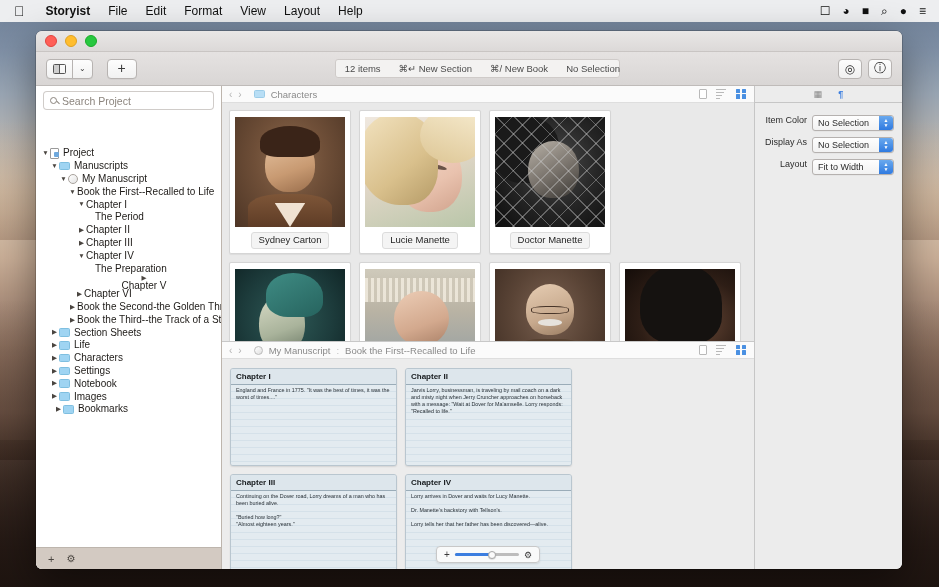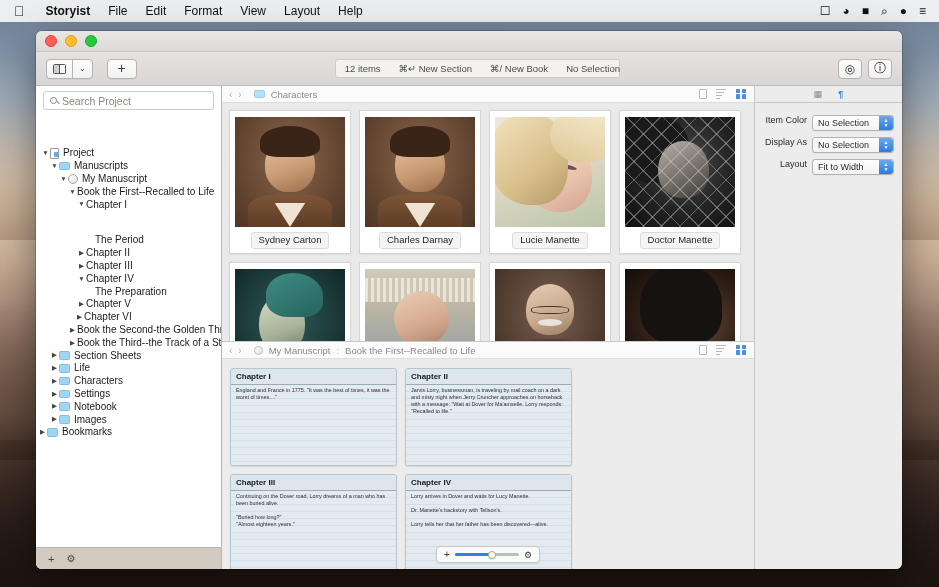--- a/index.html
+++ b/index.html
@@ -415,41 +415,41 @@
             <span class="lbl">My Manuscript</span>
           </div>
           <div class="row" style="padding-left: 32px;">
             <span class="tri">▼</span>
             <span class="lbl">Book the First--Recalled to Life</span>
           </div>
           <div class="row" style="padding-left: 41px;">
             <span class="tri">▼</span>
             <span class="lbl">Chapter I</span>
           </div>
-          <div class="row" style="padding-left: 50px; margin-top: 23px;">
+          <div class="row" style="padding-left: 50px;">
             <span class="tri none">▶</span>
             <span class="lbl">The Period</span>
           </div>
           <div class="row" style="padding-left: 41px;">
             <span class="tri">▶</span>
             <span class="lbl">Chapter II</span>
           </div>
           <div class="row" style="padding-left: 41px;">
             <span class="tri">▶</span>
             <span class="lbl">Chapter III</span>
           </div>
           <div class="row" style="padding-left: 41px;">
             <span class="tri">▼</span>
             <span class="lbl">Chapter IV</span>
           </div>
           <div class="row" style="padding-left: 50px;">
             <span class="tri none">▶</span>
             <span class="lbl">The Preparation</span>
           </div>
-          <div class="row" style="padding-left: 41px;">
+          <div class="row" style="padding-left: 31px; flex-direction: column;">
             <span class="tri">▶</span>
             <span class="lbl">Chapter V</span>
           </div>
           <div class="row" style="padding-left: 39px;">
             <span class="tri">▶</span>
             <span class="lbl">Chapter VI</span>
           </div>
           <div class="row" style="padding-left: 32px;">
             <span class="tri">▶</span>
             <span class="lbl">Book the Second-the Golden Thread</span>
@@ -481,21 +481,21 @@
           <div class="row" style="padding-left: 14px;">
             <span class="tri">▶</span>
             <span class="fld"></span>
             <span class="lbl">Notebook</span>
           </div>
           <div class="row" style="padding-left: 14px;">
             <span class="tri">▶</span>
             <span class="fld"></span>
             <span class="lbl">Images</span>
           </div>
-          <div class="row" style="padding-left: 2px; align-items: center;">
+          <div class="row" style="padding-left: 18px; align-items: center;">
             <span class="tri">▶</span>
             <span class="fld"></span>
             <span class="lbl">Bookmarks</span>
           </div>
         </div>
       <div id="sb-footer">
         <span>+</span>
         <span class="gearglyph">⚙</span>
       </div>
     </div>
@@ -529,31 +529,20 @@
           <div class="card">
             <div class="thumb sepia-bg">
               <div class="p">
                   <div class="sep-torso"></div>
                   <div class="sep-collar"></div>
                 <div class="face sep-face"></div>
                   <div class="face sep-hair"></div>
                 </div>
             </div>
             <div class="namechip">Sydney Carton</div>
-          </div>
-          <div class="card">
-            <div class="thumb sepia-bg">
-              <div class="p">
-                  <div class="sep-torso"></div>
-                  <div class="sep-collar"></div>
-                <div class="face sep-face"></div>
-                  <div class="face sep-hair"></div>
-                </div>
-            </div>
-            <div class="namechip">Charles Darnay</div>
           </div>
           <div class="card">
             <div class="thumb blonde-bg">
               <div class="p">
                   <div class="face bl-face"></div>
                   <div class="bl-eye"></div>
                 <div class="bl-hair"></div>
                   <div class="bl-hair2"></div>
                 </div>
             </div>

